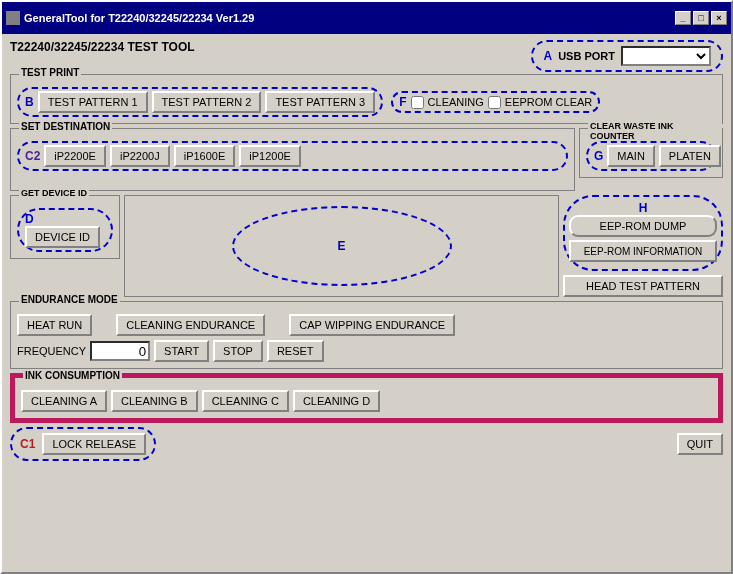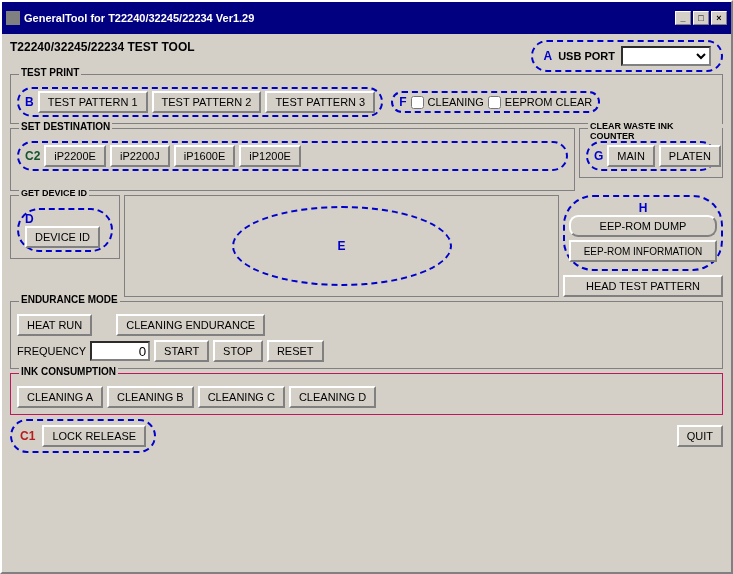--- a/index.html
+++ b/index.html
@@ -151,21 +151,21 @@
     .freq-input {
       width: 60px;
       height: 20px;
       background: white;
       border: 2px inset #808080;
       text-align: right;
       padding-right: 2px;
     }
     
     .ink-section {
-      border: 1px solid #be185d;
+      border: 5px solid #be185d;
       margin-bottom: 0;
       padding: 4px 0 6px 6px;
       position: relative;
     }
     .ink-row {
       display: flex;
       align-items: center;
       gap: 4px;
       margin-top: 8px;
     }
@@ -245,21 +245,21 @@
           <span>EEPROM CLEAR</span>
         </div>
       </div>
     </div>
 
     <div style="display:flex;gap:4px;margin-bottom:4px;">
 
       <div class="section" style="flex:1;margin-bottom:0;">
         <span class="section-title">SET DESTINATION</span>
         <div style="display:flex;gap:4px;align-items:center;margin-top:8px;border:2px dashed #0000cc;border-radius:30px;padding:2px 6px;">
-          <span style="color:#14532d;font-weight:bold;font-size:12px;">C2</span>
+          <span style="color:#4c1d95;font-weight:bold;font-size:12px;">C2</span>
           <button class="btn">iP2200E</button>
           <button class="btn">iP2200J</button>
           <button class="btn">iP1600E</button>
           <button class="btn">iP1200E</button>
         </div>
       </div>
 
       <div class="section" style="width:144px;margin-bottom:13px;">
         <span class="section-title" style="font-size:9px;">CLEAR WASTE INK COUNTER</span>
         <div style="display:flex;gap:4px;align-items:center;margin-top:8px;border:2px dashed #0000cc;border-radius:30px;padding:2px 6px;">
@@ -295,20 +295,21 @@
         </div>
         <button class="btn head-test-btn" style="width:100%;">HEAD TEST PATTERN</button>
       </div>
     </div>
 
     <div class="endurance-section">
       <span class="section-title">ENDURANCE MODE</span>
       <div class="endurance-row1">
         <button class="btn">HEAT RUN</button>
         <button class="btn">CLEANING ENDURANCE</button>
+        <button class="btn">CAP WIPPING ENDURANCE</button>
       </div>
       <div class="freq-row">
         <span>FREQUENCY</span>
         <input type="text" class="freq-input" value="0" style="">
         <button class="btn">START</button>
         <button class="btn">STOP</button>
         <button class="btn">RESET</button>
       </div>
     </div>
 

